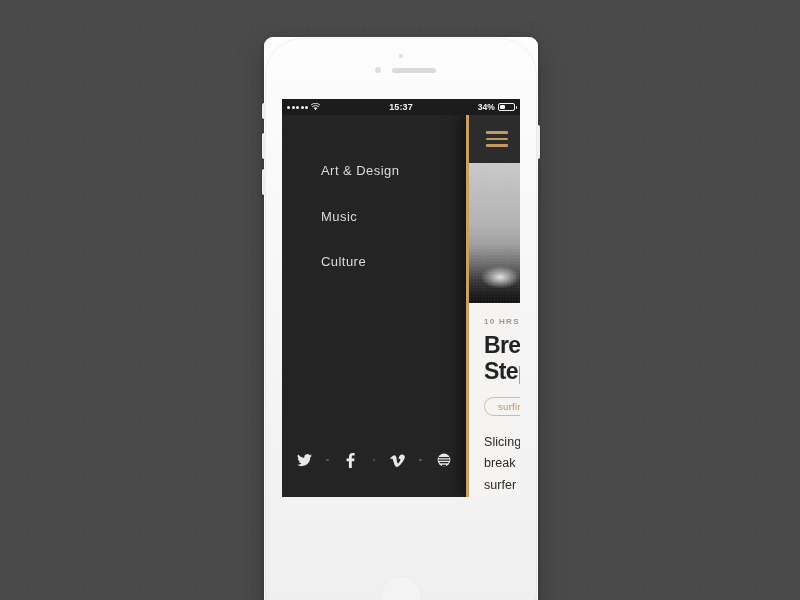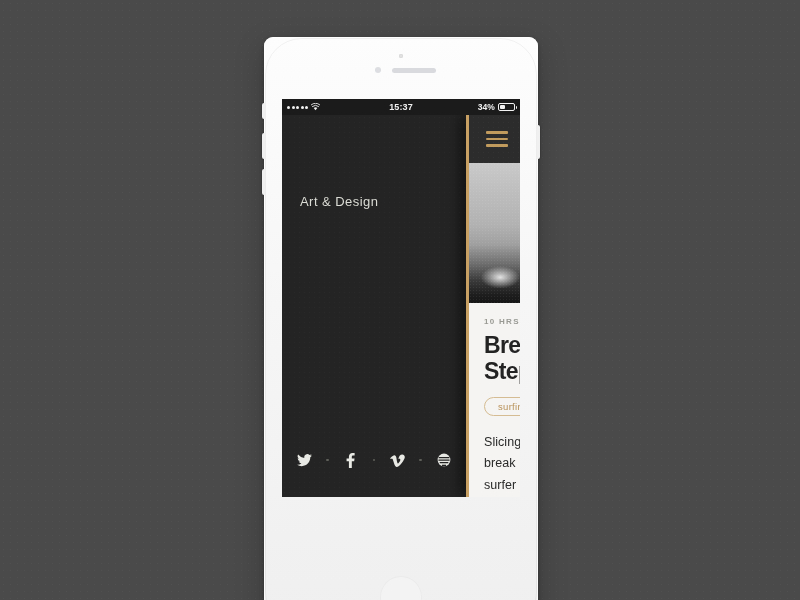--- a/index.html
+++ b/index.html
@@ -219,27 +219,28 @@
   .nav-list {
     flex: 1;
     padding-top: 48px;
     position: relative;
   }
 
   .nav-item {
     position: relative;
     height: 45.5px;
     display: flex;
-    align-items: flex-end;
+    align-items: flex-start;
     padding-left: 18px;
     color: #dcdcd6;
     font-size: 13px;
     letter-spacing: 0.45px;
     font-weight: 400;
     cursor: pointer;
+    margin-left: 21px;
   }
   .nav-item.active { color: #c9a063; }
   .nav-item .marker {
     position: absolute;
     left: 0; top: 50%;
     transform: translateY(-50%);
     width: 3px;
     height: 44px;
     background: #c9a063;
     opacity: 0;
@@ -444,22 +445,30 @@
     <div class="drawer">
 
       <nav class="nav-list">
 
         <div class="nav-item">
           <span class="marker"></span>
           <span>Art &amp; Design</span>
         </div>
 
 
-
-
+        <div class="nav-item">
+          <span class="marker"></span>
+          <span>Music</span>
+        </div>
+
+
+        <div class="nav-item">
+          <span class="marker"></span>
+          <span>Culture</span>
+        </div>
 
       </nav>
 
       <div class="social-row">
 
         <span class="social-btn">
           <svg width="15" height="13" viewBox="0 0 16 14" fill="#e8e8e4">
             <path d="M16 1.7a6.4 6.4 0 0 1-1.9.5A3.3 3.3 0 0 0 15.5.4a6.6 6.6 0 0 1-2.1.8A3.3 3.3 0 0 0 7.8 4.2 9.3 9.3 0 0 1 1.1.6 3.3 3.3 0 0 0 2.1 5 3.2 3.2 0 0 1 .6 4.6a3.3 3.3 0 0 0 2.6 3.2 3.3 3.3 0 0 1-1.5.1 3.3 3.3 0 0 0 3 2.3A6.6 6.6 0 0 1 0 11.6a9.3 9.3 0 0 0 5 1.5c6 0 9.4-5.1 9.2-9.6A6.6 6.6 0 0 0 16 1.7z"></path>
           </svg>
         </span>

